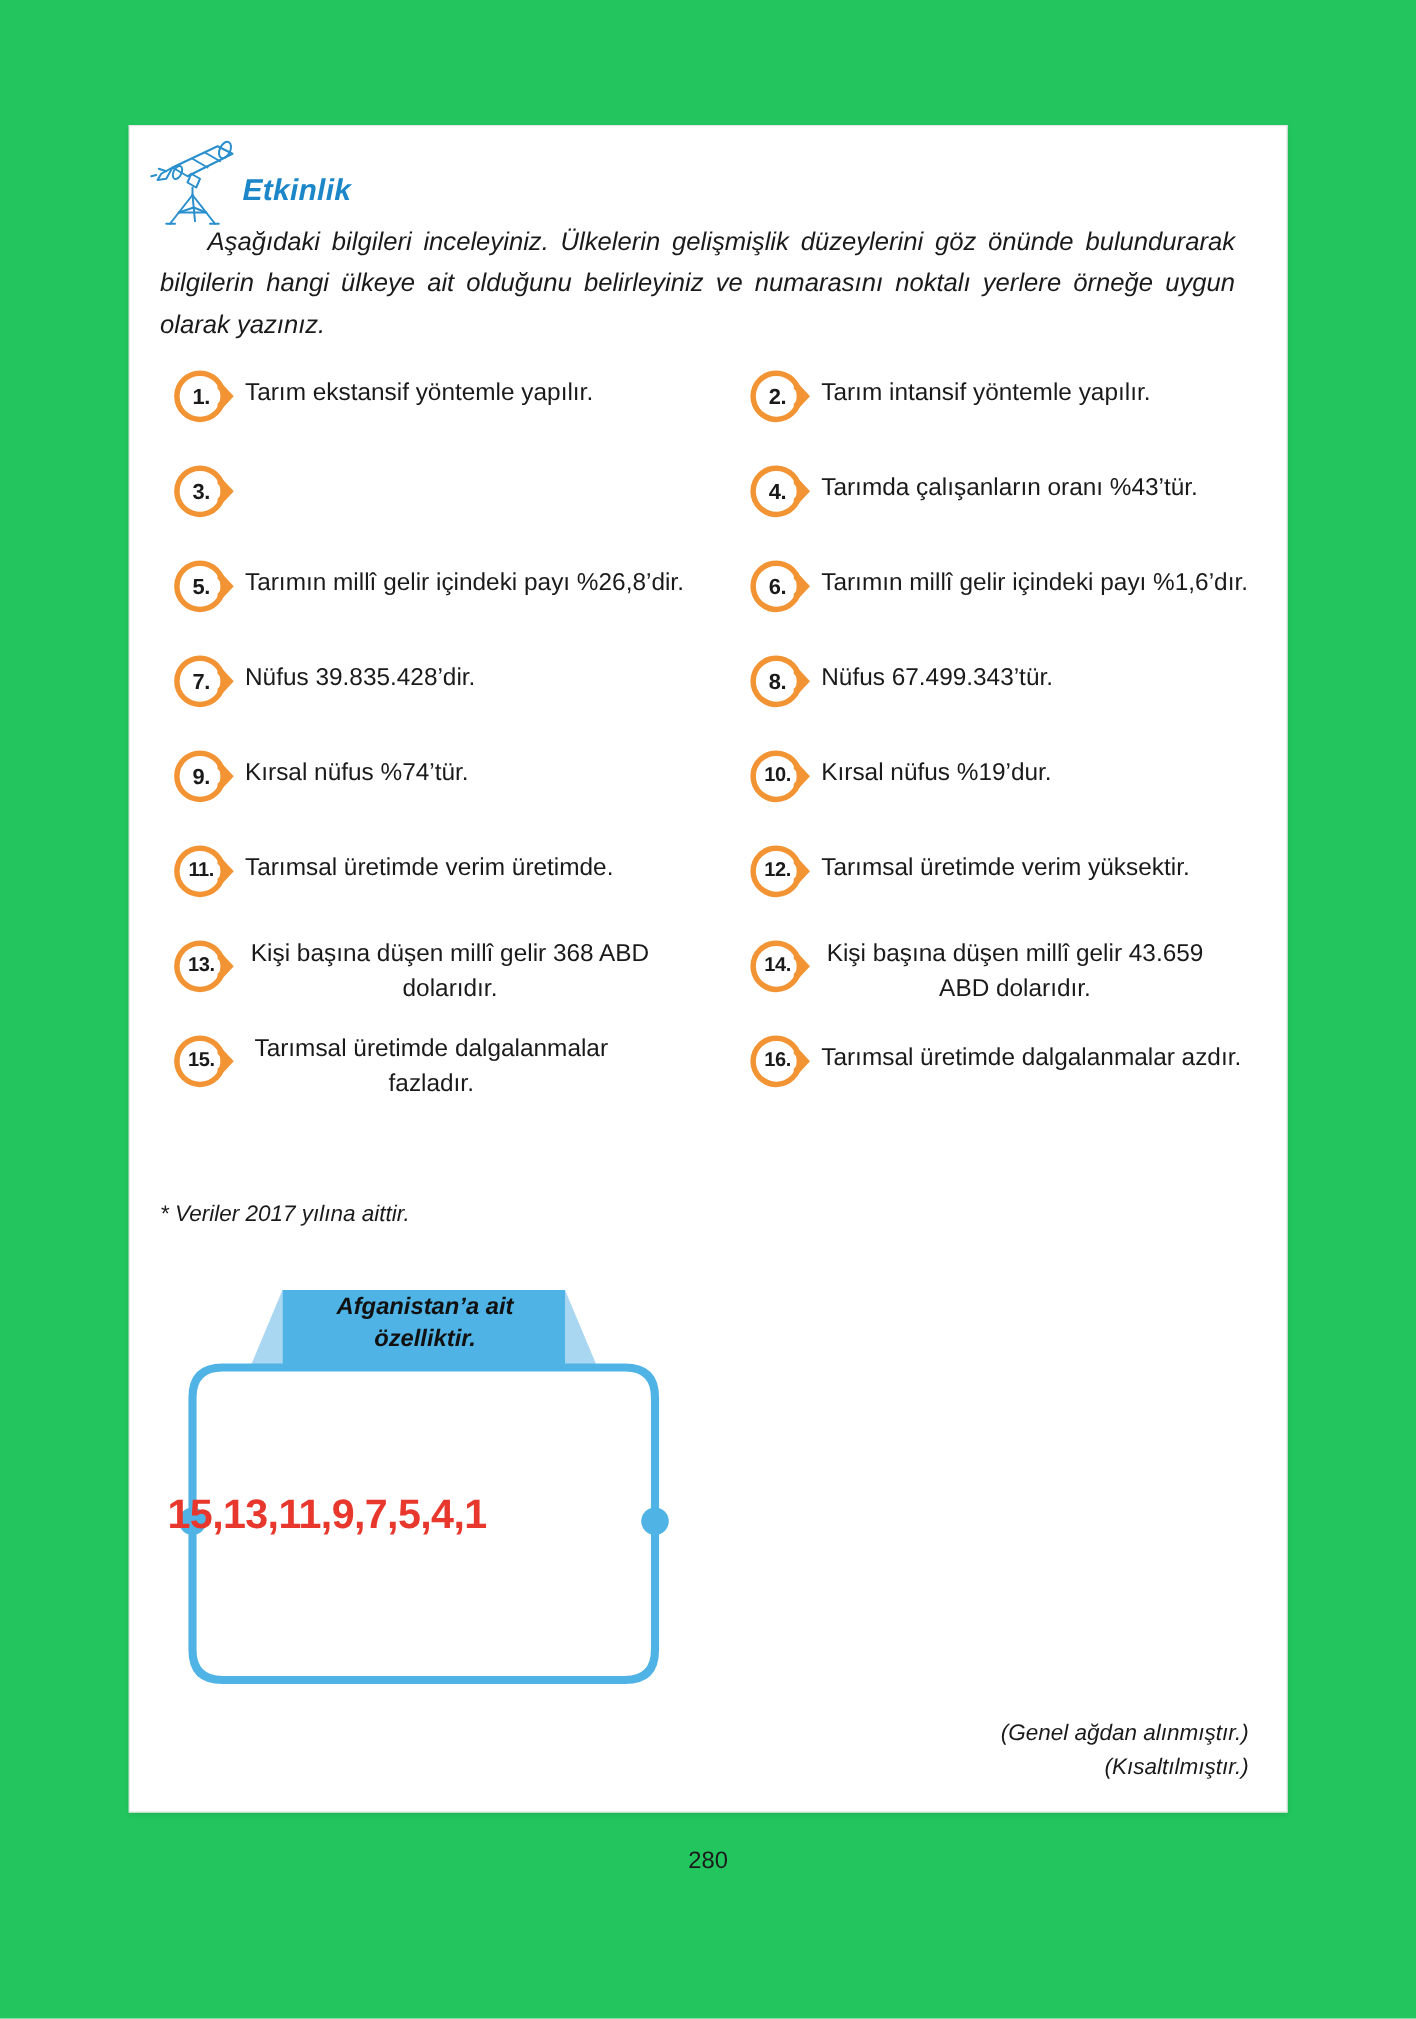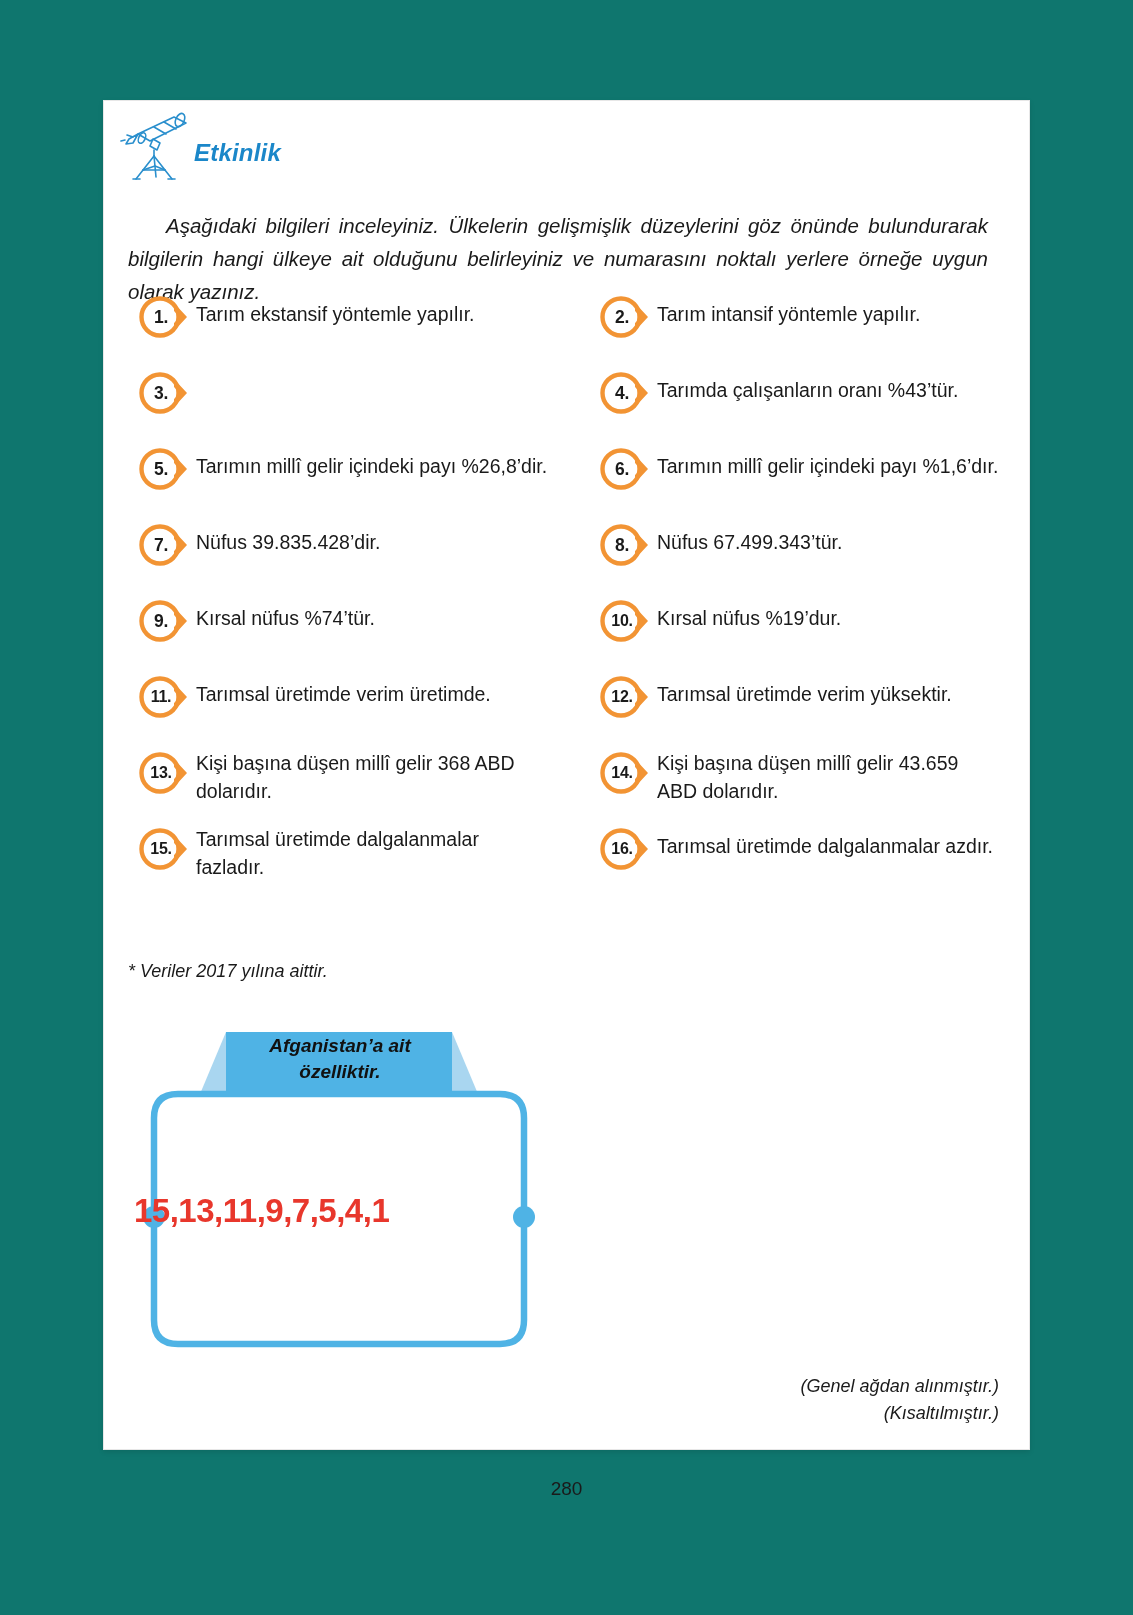--- a/index.html
+++ b/index.html
@@ -9,21 +9,21 @@
     width: 1133px;
     height: 1615px;
     background: #ffffff;
     font-family: "Liberation Sans", sans-serif;
   }
 
   .page {
     position: relative;
     width: 1133px;
     height: 1615px;
-    background: #0f766e;
+    background: #22c55e;
     overflow: hidden;
   }
 
   
   .card {
     position: absolute;
     left: 103px;
     top: 100px;
     width: 927px;
     height: 1350px;
@@ -63,21 +63,20 @@
     position: absolute;
     left: 24px;
     top: 76px;
     width: 860px;
     font-size: 20.5px;
     font-style: italic;
     line-height: 1.62;
     color: #1a1a1a;
     text-align: justify;
     text-indent: 38px;
-    margin-top: 32px;
   }
 
   
   .facts {
     position: absolute;
     left: 20px;
     top: 190px;
     width: 890px;
   }
   .fact-row {
@@ -132,21 +131,21 @@
     height: 30px;
   }
 
   .fact-text {
     font-size: 19.5px;
     line-height: 1.42;
     color: #1a1a1a;
     padding-top: 8px;
     padding-left: 2px;
   }
-  .fact-text.two-line { padding-top: 1px; }
+  .fact-text.two-line { padding-top: 1px; text-align: center; }
 
   
   .footnote {
     position: absolute;
     left: 24px;
     top: 860px;
     font-size: 18px;
     font-style: italic;
     color: #1a1a1a;
   }

